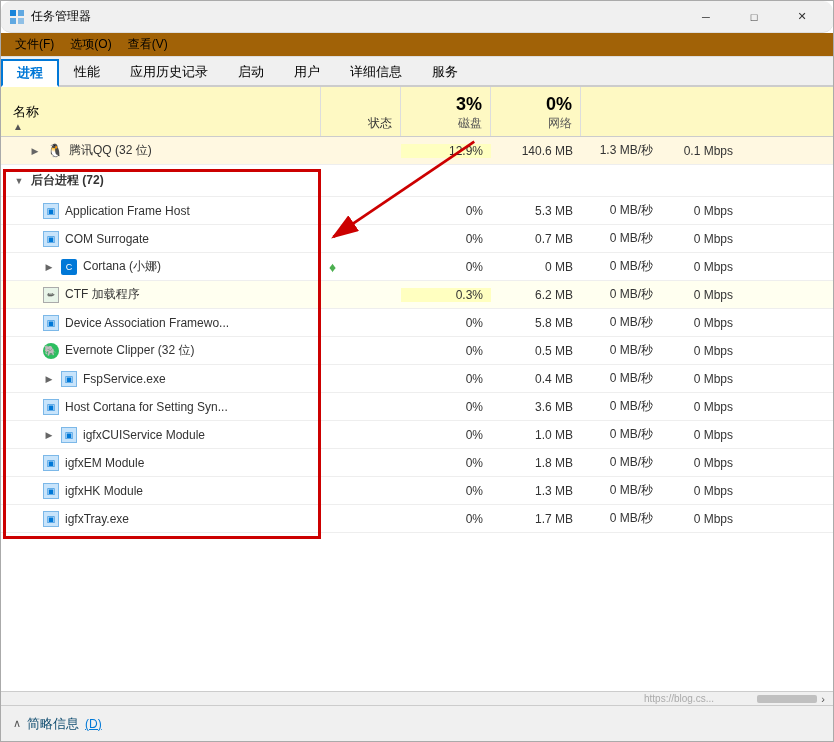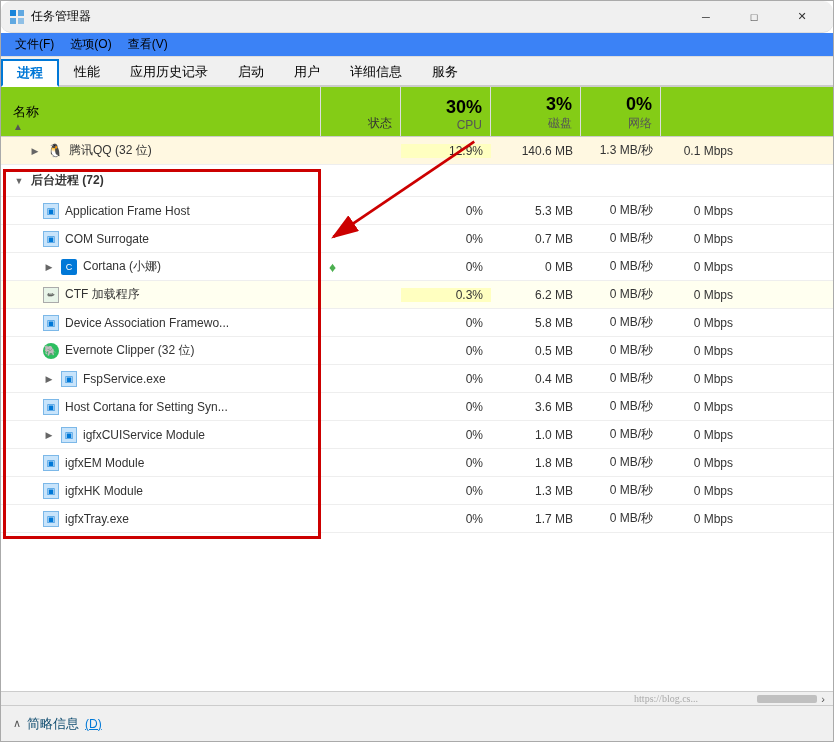--- a/index.html
+++ b/index.html
@@ -53,21 +53,21 @@
       display: flex;
       align-items: center;
       justify-content: center;
       font-size: 11px;
       cursor: pointer;
       color: #333;
     }
 
     
     .menu-bar {
-      background: #3b82f6;
+      background: #a16207;
       height: 24px;
       display: flex;
       align-items: center;
       padding: 0 6px;
       border-bottom: 1px solid #ddd;
     }
     .menu-item {
       padding: 2px 8px;
       font-size: 12px;
       cursor: pointer;
@@ -100,21 +100,21 @@
       border-bottom: 2px solid #fff;
       color: #0078d7;
       font-weight: bold;
       margin-bottom: -2px;
     }
 
     
     .col-header {
       display: grid;
       grid-template-columns: 320px 80px 90px 90px 80px 80px;
-      background: #84cc16;
+      background: #fef9c3;
       border-bottom: 1px solid #ccc;
       height: 50px;
     }
     .col-header-cell {
       display: flex;
       flex-direction: column;
       align-items: flex-end;
       justify-content: flex-end;
       padding: 4px 8px;
       font-size: 12px;
@@ -244,25 +244,24 @@
       padding: 5px 16px;
       font-size: 13px;
       cursor: pointer;
       color: #000;
     }
 
     
     .watermark {
       position: absolute;
       bottom: 38px;
-      right: 136px;
+      right: 120px;
       font-size: 10px;
       color: #aaa;
       pointer-events: none;
-      font-family: Liberation Serif, serif;
     }
 
     
     .table-body::-webkit-scrollbar { width: 12px; }
     .table-body::-webkit-scrollbar-track { background: #f0f0f0; }
     .table-body::-webkit-scrollbar-thumb { background: #c0c0c0; border: 2px solid #f0f0f0; }
 
     
     .content-wrapper {
       flex: 1;
@@ -324,24 +323,20 @@
 
     <div class="col-header">
       <div class="col-header-cell">
         <span>名称</span>
         <span class="sort-arrow">▲</span>
       </div>
       <div class="col-header-cell">
         <span>状态</span>
       </div>
       <div class="col-header-cell">
-        <span class="pct">30%</span>
-        <span class="label">CPU</span>
-      </div>
-      <div class="col-header-cell">
         <span class="pct">3%</span>
         <span class="label">磁盘</span>
       </div>
       <div class="col-header-cell">
         <span class="pct">0%</span>
         <span class="label">网络</span>
       </div>
     </div>
 
     <div class="table-body">

